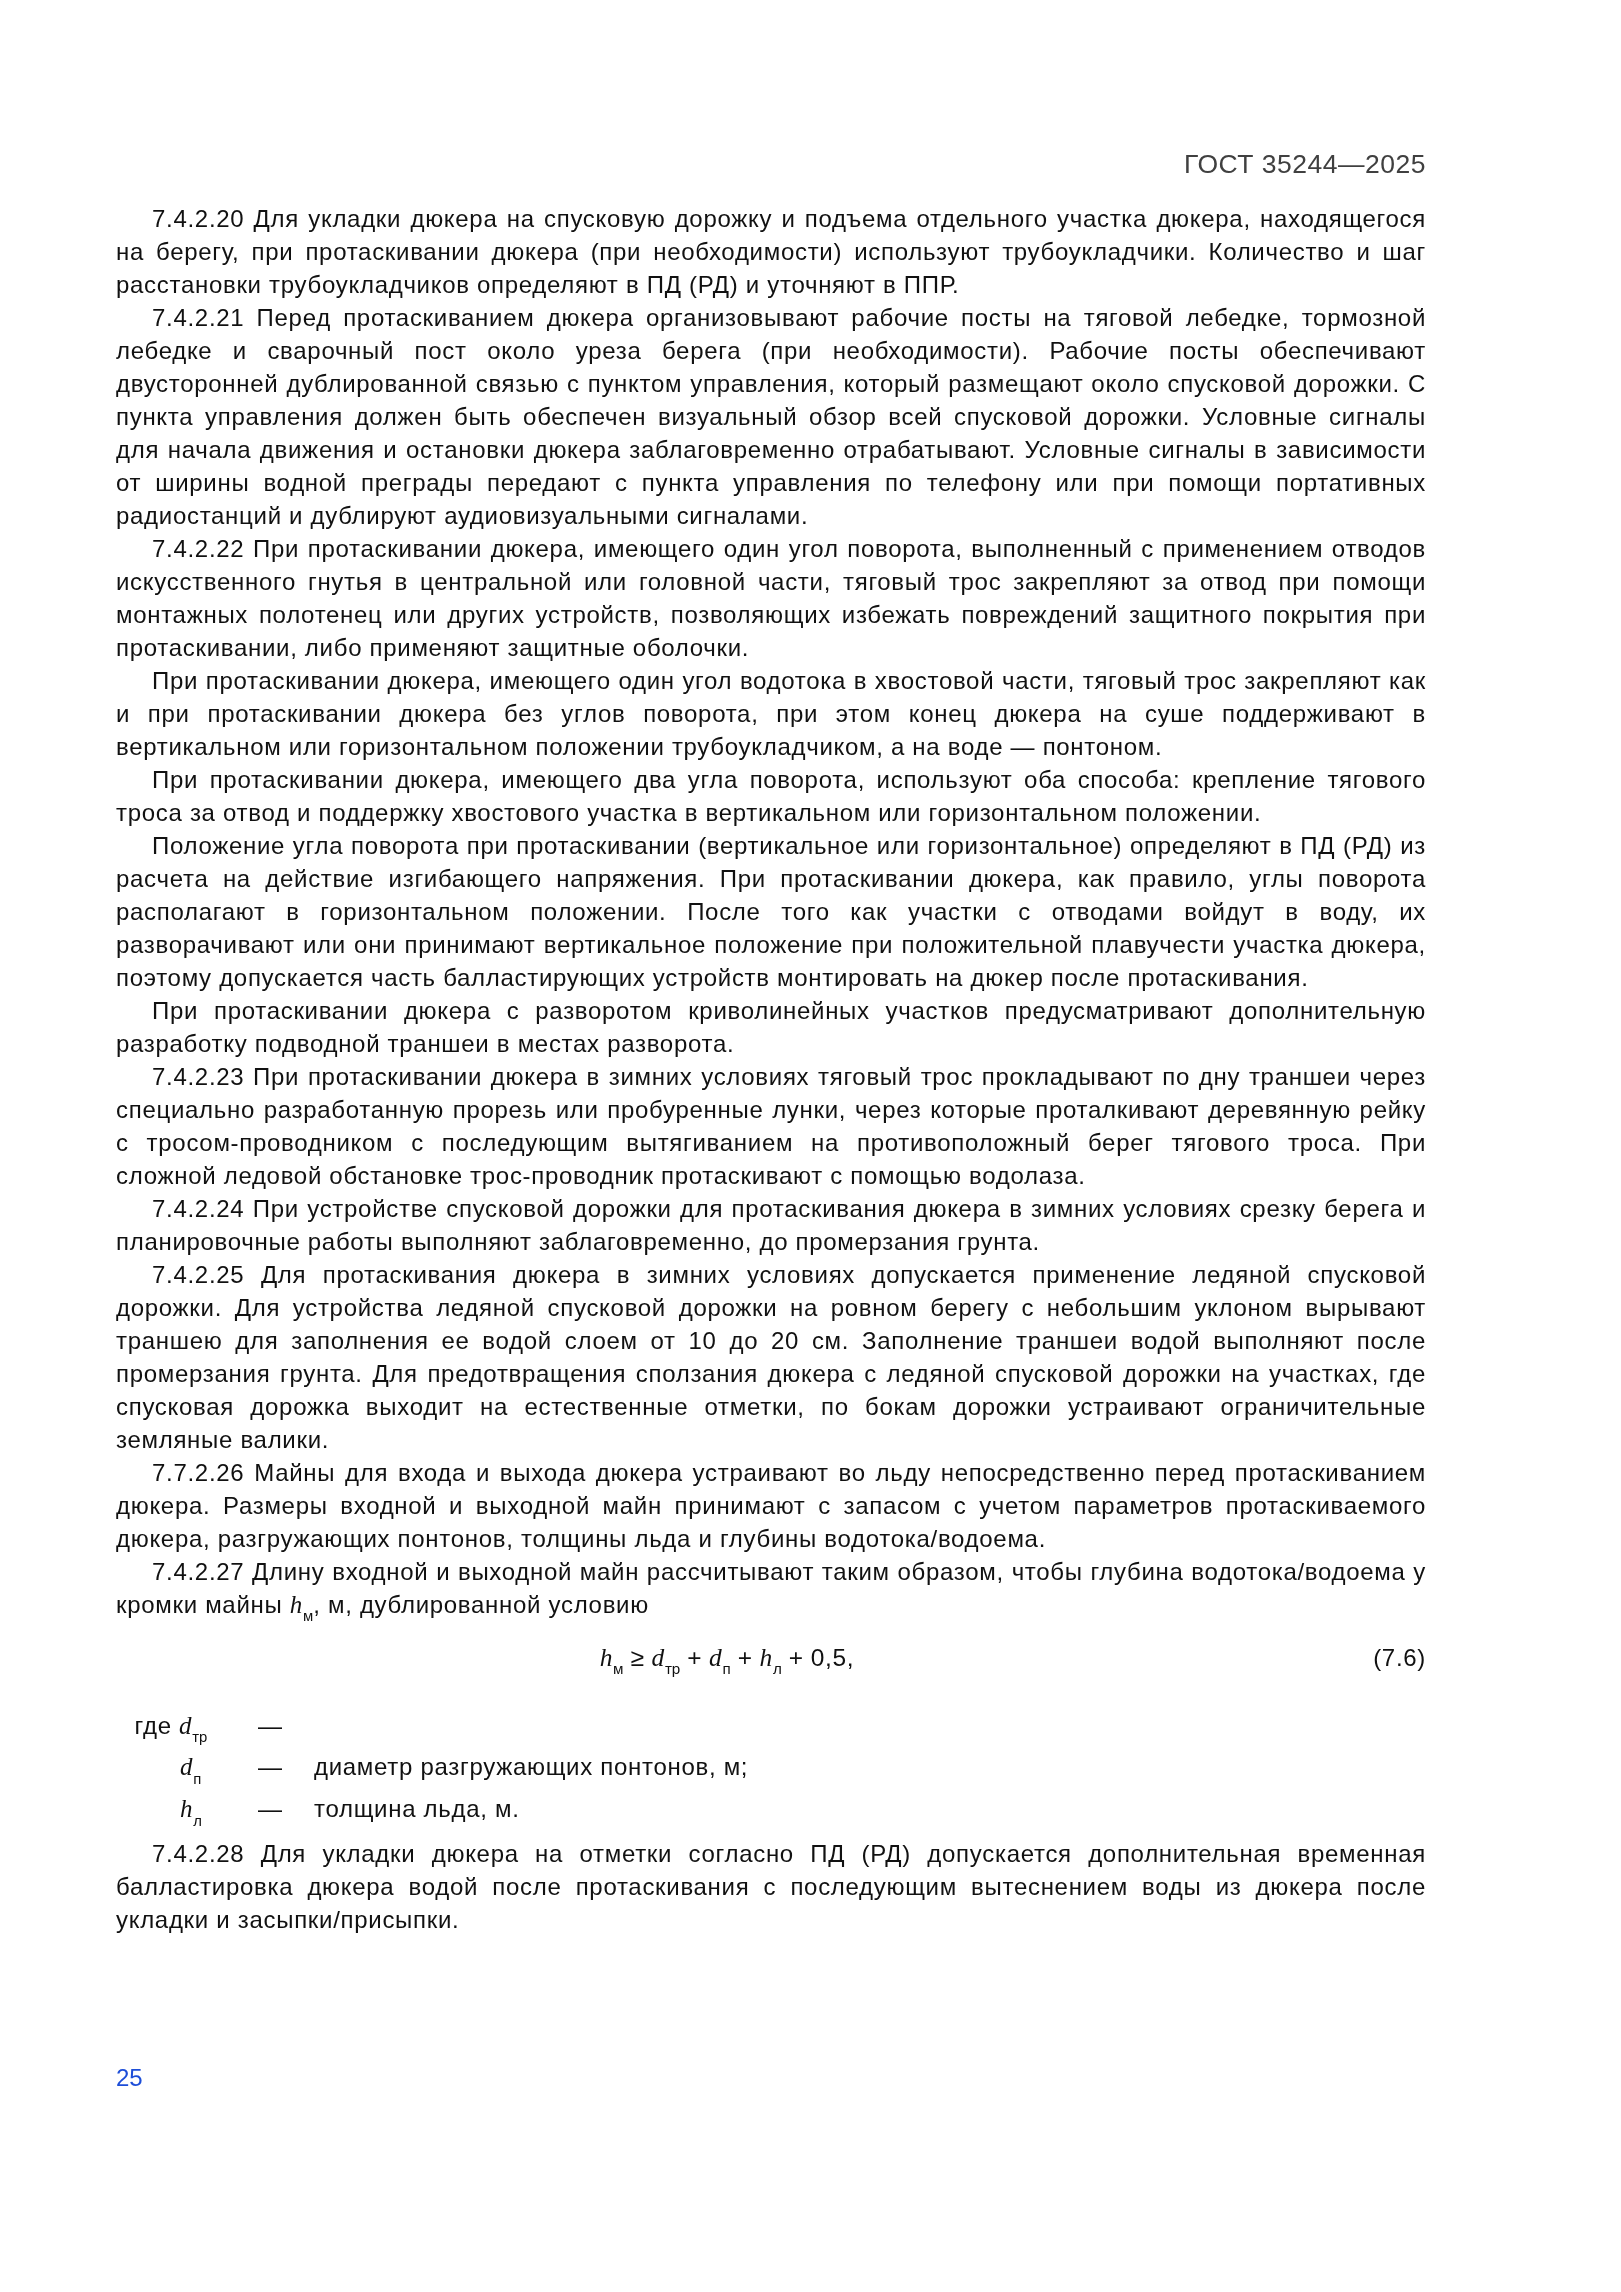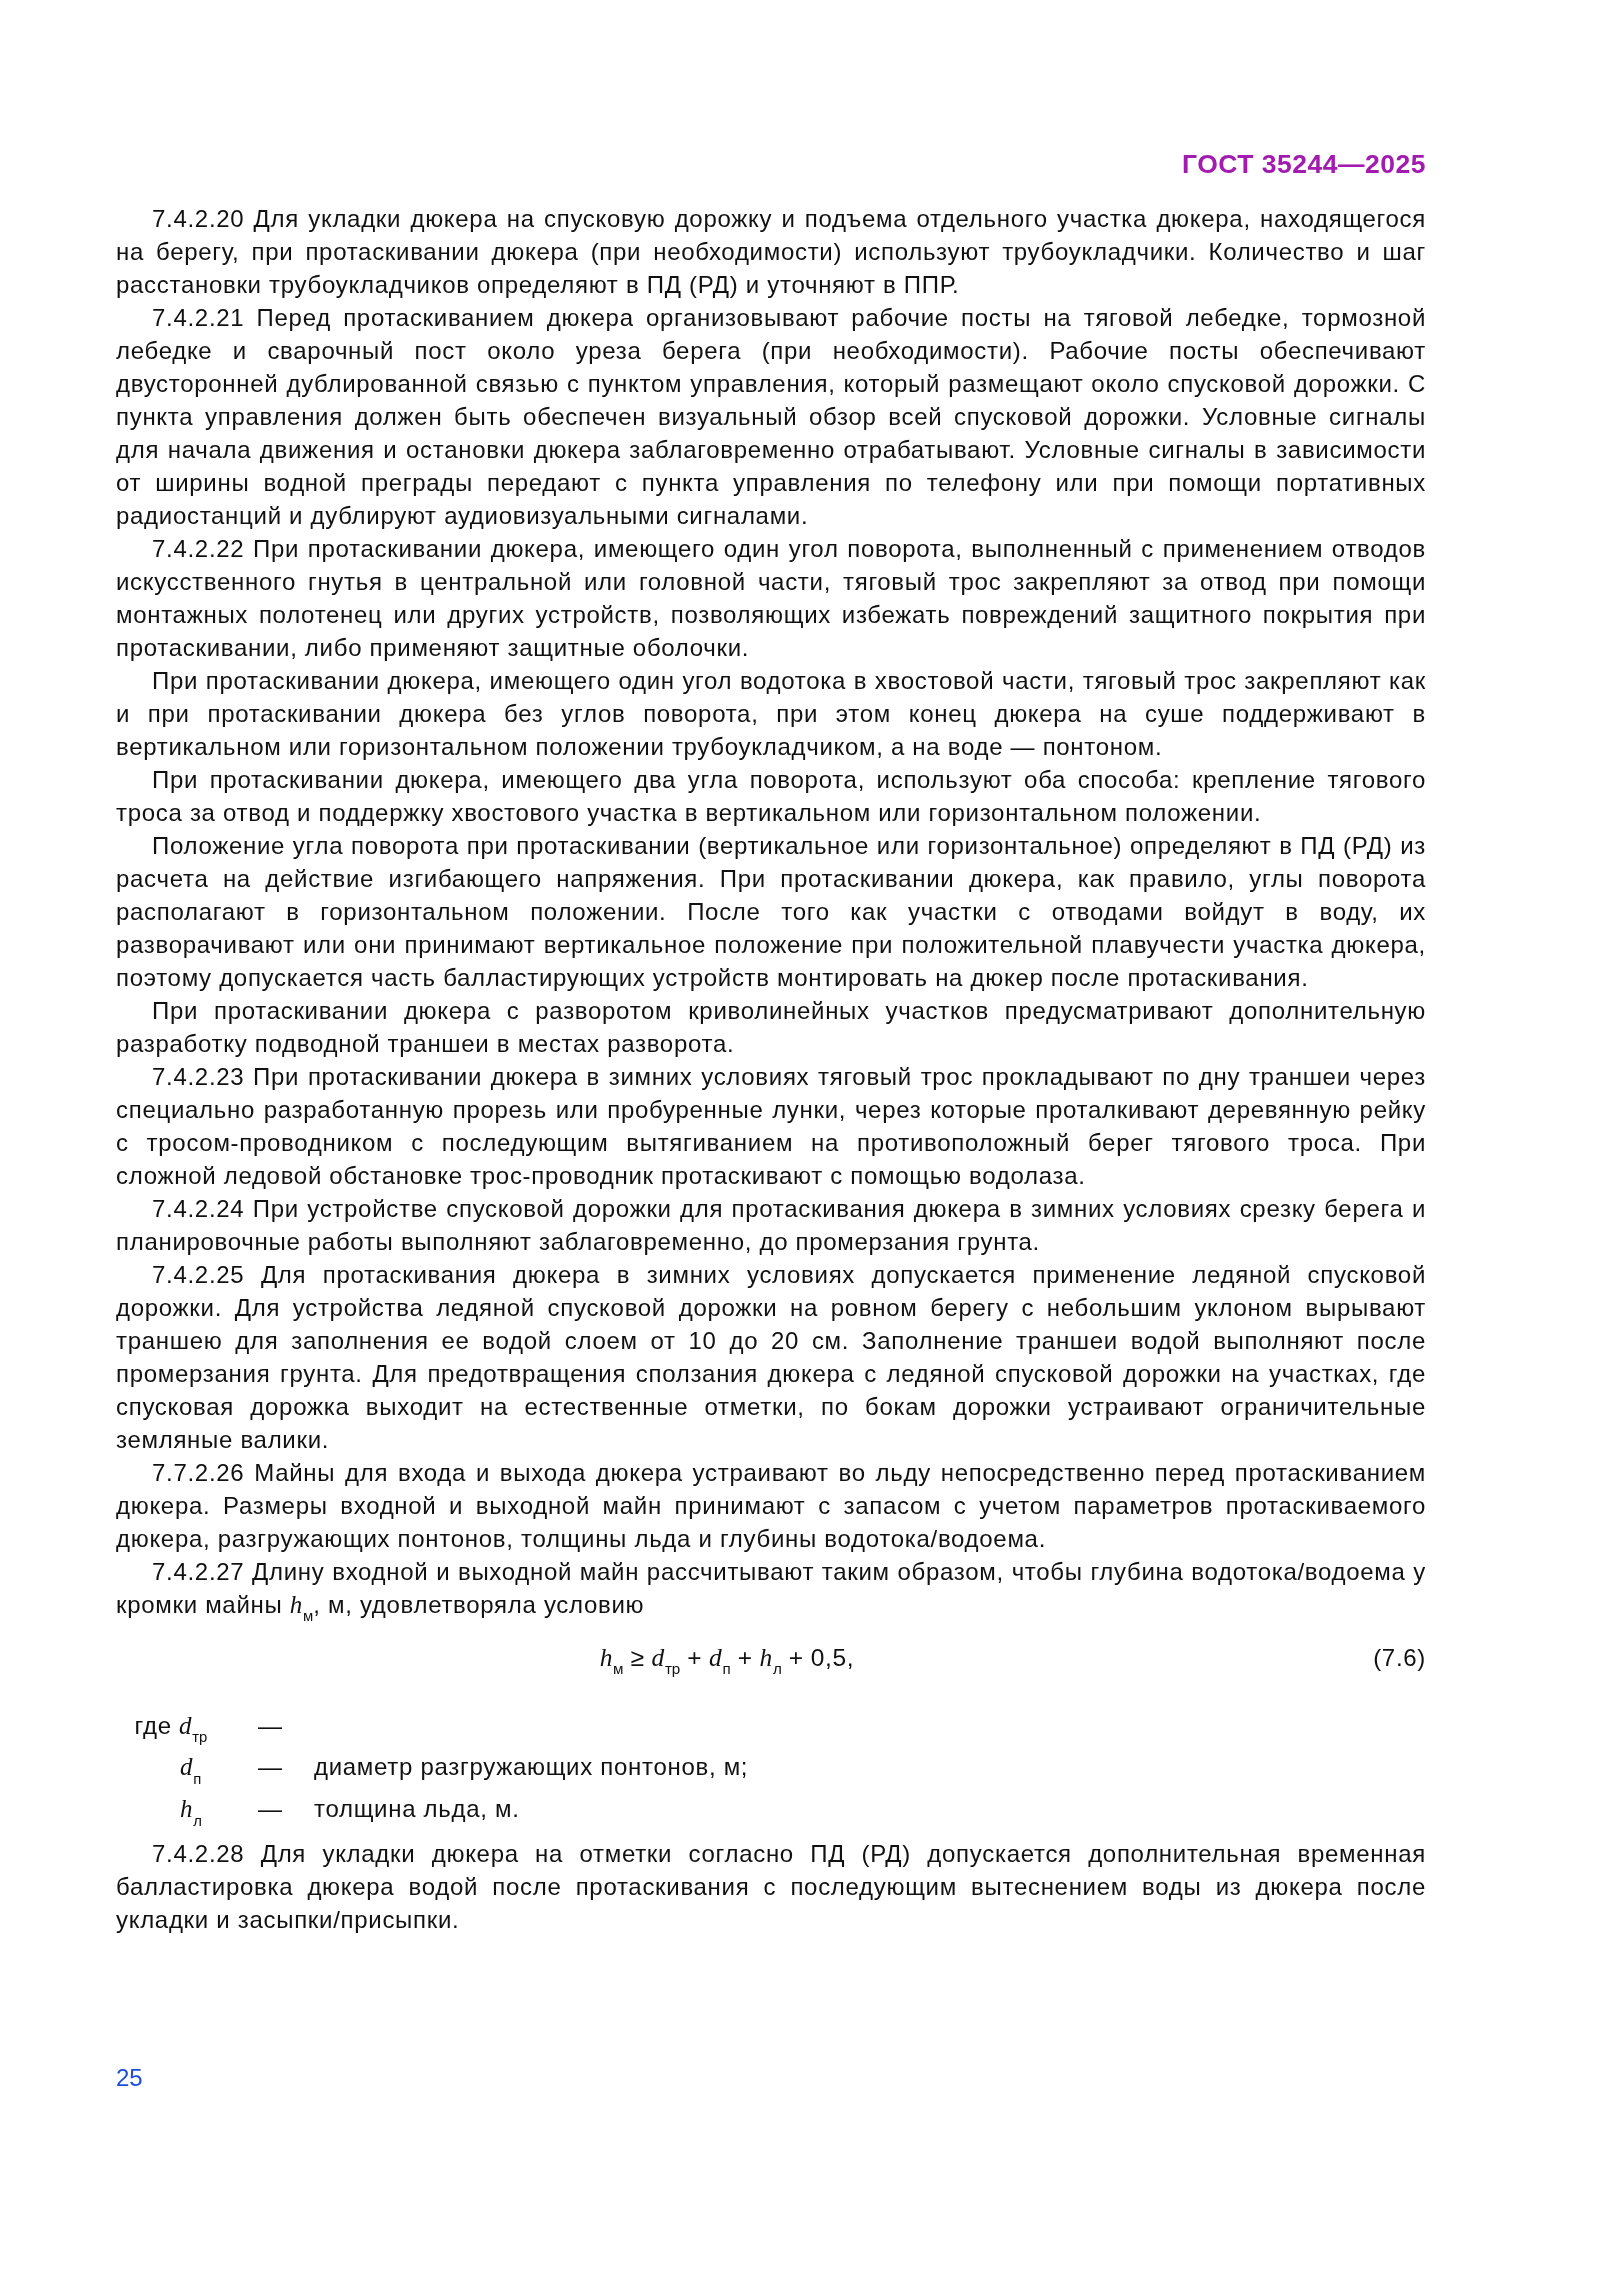--- a/index.html
+++ b/index.html
@@ -12,23 +12,23 @@
     color:#111111;
     overflow:hidden;
   }
   .doc-header{
     position:absolute;
     top:149px;
     left:116px;
     width:1310px;
     text-align:right;
     font-size:26.5px;
-    font-weight:bold;
+    font-weight:normal;
     letter-spacing:0.5px;
-    color:#a21caf;
+    color:#404040;
   }
   .body-text{
     position:absolute;
     top:202px;
     left:116px;
     width:1310px;
     font-size:24px;
     line-height:33px;
     letter-spacing:0.7px;
     text-align:justify;
@@ -113,21 +113,21 @@
     <p class="p">7.4.2.22 При протаскивании дюкера, имеющего один угол поворота, выполненный с применением отводов искусственного гнутья в центральной или головной части, тяговый трос закрепляют за отвод при помощи монтажных полотенец или других устройств, позволяющих избежать повреждений защитного покрытия при протаскивании, либо применяют защитные оболочки.</p>
     <p class="p">При протаскивании дюкера, имеющего один угол водотока в хвостовой части, тяговый трос закрепляют как и при протаскивании дюкера без углов поворота, при этом конец дюкера на суше поддерживают в вертикальном или горизонтальном положении трубоукладчиком, а на воде — понтоном.</p>
     <p class="p">При протаскивании дюкера, имеющего два угла поворота, используют оба способа: крепление тягового троса за отвод и поддержку хвостового участка в вертикальном или горизонтальном положении.</p>
     <p class="p">Положение угла поворота при протаскивании (вертикальное или горизонтальное) определяют в ПД (РД) из расчета на действие изгибающего напряжения. При протаскивании дюкера, как правило, углы поворота располагают в горизонтальном положении. После того как участки с отводами войдут в воду, их разворачивают или они принимают вертикальное положение при положительной плавучести участка дюкера, поэтому допускается часть балластирующих устройств монтировать на дюкер после протаскивания.</p>
     <p class="p">При протаскивании дюкера с разворотом криволинейных участков предусматривают дополнительную разработку подводной траншеи в местах разворота.</p>
     <p class="p">7.4.2.23 При протаскивании дюкера в зимних условиях тяговый трос прокладывают по дну траншеи через специально разработанную прорезь или пробуренные лунки, через которые проталкивают деревянную рейку с тросом-проводником с последующим вытягиванием на противоположный берег тягового троса. При сложной ледовой обстановке трос-проводник протаскивают с помощью водолаза.</p>
     <p class="p">7.4.2.24 При устройстве спусковой дорожки для протаскивания дюкера в зимних условиях срезку берега и планировочные работы выполняют заблаговременно, до промерзания грунта.</p>
     <p class="p">7.4.2.25 Для протаскивания дюкера в зимних условиях допускается применение ледяной спусковой дорожки. Для устройства ледяной спусковой дорожки на ровном берегу с небольшим уклоном вырывают траншею для заполнения ее водой слоем от 10 до 20 см. Заполнение траншеи водой выполняют после промерзания грунта. Для предотвращения сползания дюкера с ледяной спусковой дорожки на участках, где спусковая дорожка выходит на естественные отметки, по бокам дорожки устраивают ограничительные земляные валики.</p>
     <p class="p">7.7.2.26 Майны для входа и выхода дюкера устраивают во льду непосредственно перед протаскиванием дюкера. Размеры входной и выходной майн принимают с запасом с учетом параметров протаскиваемого дюкера, разгружающих понтонов, толщины льда и глубины водотока/водоема.</p>
 
-    <p class="p"><span>7.4.2.27 Длину входной и выходной майн рассчитывают таким образом, чтобы глубина водотока/водоема у кромки майны </span><span class="var">h</span><sub>м</sub><span>, м, удовлетворяла условию</span></p>
+    <p class="p"><span>7.4.2.27 Длину входной и выходной майн рассчитывают таким образом, чтобы глубина водотока/водоема у кромки майны </span><span class="var">h</span><sub>м</sub><span>, м, дублированной условию</span></p>
 
     <div class="formula-row">
       <div class="formula-expr"><span class="var">h</span><sub>м</sub><span class="op">≥</span><span class="var">d</span><sub>тр</sub><span class="op">+</span><span class="var">d</span><sub>п</sub><span class="op">+</span><span class="var">h</span><sub>л</sub><span class="op">+</span><span>0,5,</span></div>
       <div class="eq-number">(7.6)</div>
     </div>
 
     <div class="where-list">
 
       <div class="where-row">
         <div class="where-term"><span>где</span>&nbsp;<span class="var">d</span><sub>тр</sub></div>

